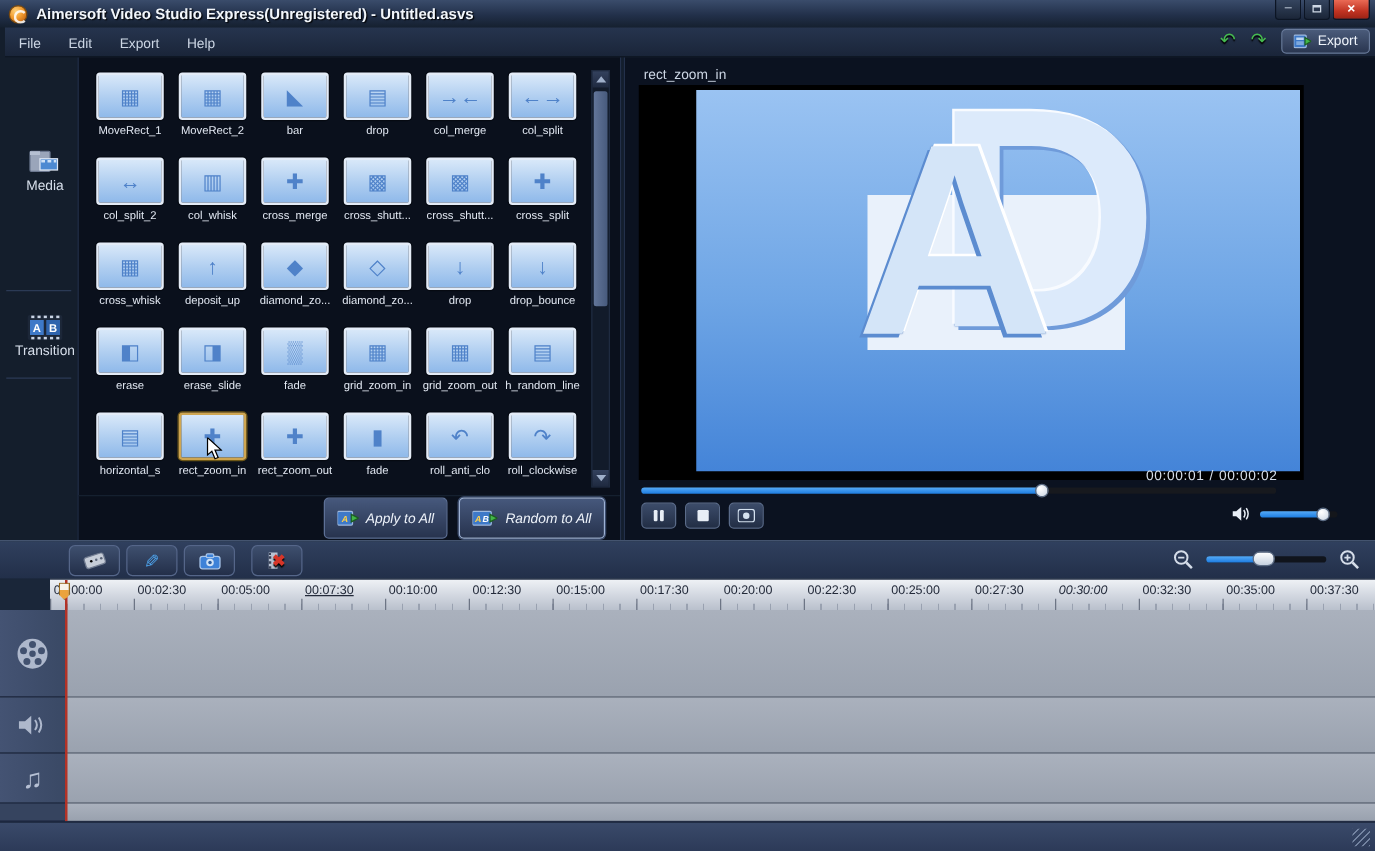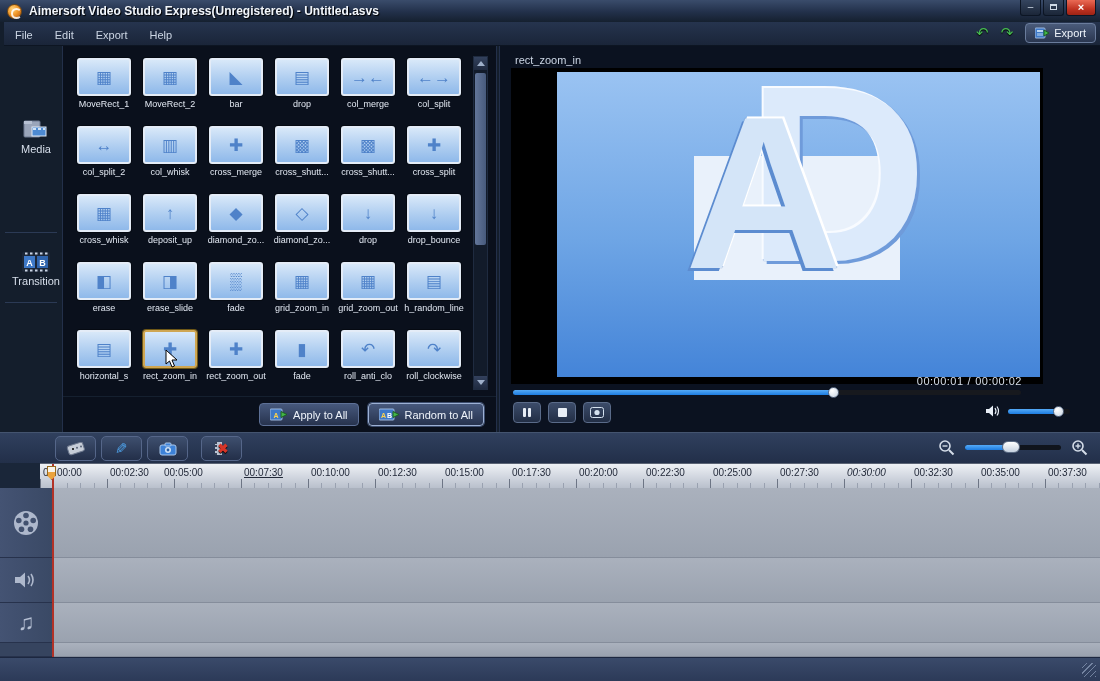--- a/index.html
+++ b/index.html
@@ -62,23 +62,23 @@
   .cursor-svg { position:absolute; left:20px; top:18px; }
   .trans-scroll { position:absolute; right:8px; top:10px; width:15px; height:334px; background:#121b2a; border:1px solid #1f2b40; }
   .scroll-btn { position:absolute; left:0; width:13px; height:13px; background:linear-gradient(180deg,#33415d,#1f2a40);
     display:flex; align-items:center; justify-content:center; }
   .tri-up { width:0; height:0; border-left:4px solid transparent; border-right:4px solid transparent; border-bottom:5px solid #9fb0ca; }
   .tri-down { width:0; height:0; border-left:4px solid transparent; border-right:4px solid transparent; border-top:5px solid #9fb0ca; }
   .scroll-thumb { position:absolute; left:1px; top:16px; width:11px; height:172px; border-radius:2px;
     background:linear-gradient(90deg,#63769a,#475a7c); }
   .panel-bottom { position:absolute; left:0; top:350px; width:433px; height:36px; background:#0a101c;
     border-top:1px solid #15202f; display:flex; align-items:center; justify-content:flex-end; gap:9px; padding-right:12px; }
-  .ab-btn { display:flex; align-items:center; gap:6px; height:23px; padding:0 10px;
+  .ab-btn { display:flex; align-items:center; gap:6px; height:33px; padding:0 10px;
     background:linear-gradient(180deg,#46587c,#27334e); border:1px solid #5d7096; border-radius:4px;
-    font-size:11px; color:#eef3fa; }
+    font-size:11px; color:#eef3fa;font-style:italic; }
   .ab-btn.focused { border-color:#9db1d4; box-shadow:0 0 0 1px #3c4d6e; }
 
   
   .preview-panel { position:absolute; left:499px; top:0; width:601px; height:386px; background:#0b1220; border-left:1px solid #23304a; }
   .preview-title { position:absolute; left:15px; top:8px; font-size:11px; color:#ccd6e4; }
   .video-area { position:absolute; left:11px; top:22px; width:532px; height:316px; background:#000; }
   .video-frame { position:absolute; left:46px; top:4px; width:483px; height:305px; overflow:hidden;
     background:linear-gradient(180deg,#9ac3f2 0%,#6ea5e5 55%,#4484d8 100%); }
   .logo-band { position:absolute; left:137px; top:84px; width:206px; height:124px; background:#e9f1fb; }
   .logo-letter { position:absolute; font-weight:bold; font-family:"Liberation Sans",sans-serif; line-height:1; }
@@ -525,21 +525,21 @@
     </span>
   </div>
 
   <div class="ruler-gap"></div>
   <div class="ruler" id="ruler">
     <div class="ruler-minor"></div>
   <span class="ruler-label" style="left: 3px;">00:00:00</span>
       <span class="tick-major" style="left: 0px;"></span>
       <span class="ruler-label" style="left: 70px;">00:02:30</span>
       <span class="tick-major" style="left: 67px;"></span>
-      <span class="ruler-label" style="left: 124px;">00:05:00</span>
+      <span class="ruler-label" style="left: 137px;">00:05:00</span>
       <span class="tick-major" style="left: 134px;"></span>
       <span class="ruler-label" style="left: 204px; text-decoration: underline;">00:07:30</span>
       <span class="tick-major" style="left: 201px;"></span>
       <span class="ruler-label" style="left: 271px;">00:10:00</span>
       <span class="tick-major" style="left: 268px;"></span>
       <span class="ruler-label" style="left: 338px;">00:12:30</span>
       <span class="tick-major" style="left: 335px;"></span>
       <span class="ruler-label" style="left: 405px;">00:15:00</span>
       <span class="tick-major" style="left: 402px;"></span>
       <span class="ruler-label" style="left: 472px;">00:17:30</span>

